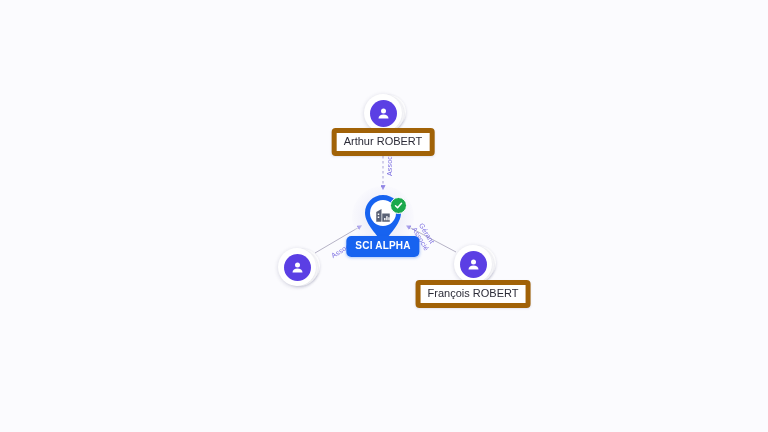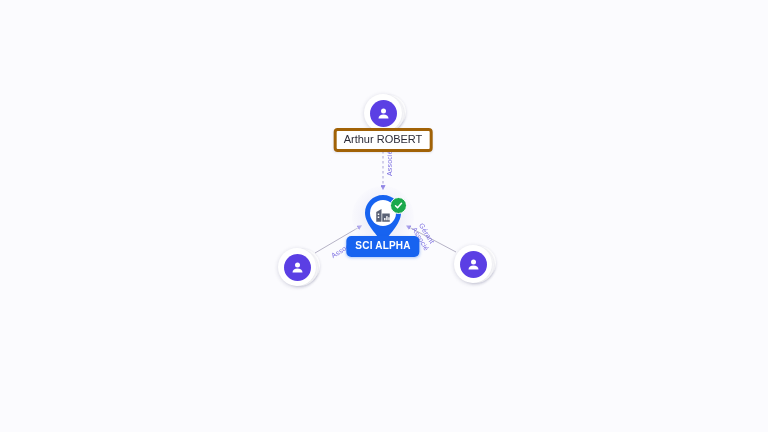--- a/index.html
+++ b/index.html
@@ -64,21 +64,21 @@
     align-items: center;
     justify-content: center;
   }
   .avatar-disc svg { display: block; }
 
   
   .name-pill {
     position: absolute;
     transform: translateX(-50%);
     background: #ffffff;
-    border: 3px solid #a16207;
+    border: 5px solid #a16207;
     border-radius: 4px;
     padding: 2px 7px 3px 7px;
     font-size: 11px;
     line-height: 13px;
     color: #2c2c38;
     white-space: nowrap;
     box-shadow: 0 1px 2px rgba(40, 40, 90, 0.10);
   }
 
   
@@ -196,20 +196,21 @@
     <div class="halo r1"></div>
     <div class="halo r2"></div>
     <div class="avatar-plate"></div>
     <div class="avatar-disc">
       <svg width="15" height="15" viewBox="0 0 24 24" fill="#ffffff">
         <circle cx="12" cy="8" r="4"></circle>
         <path d="M4 20c0-4.2 3.6-6.6 8-6.6s8 2.4 8 6.6z"></path>
       </svg>
     </div>
   </div>
+  <div class="name-pill" style="left:473px; top:280px;">François ROBERT</div>
 
   <div class="node" id="company-node" style="left:383px; top:219px;">
 
     <div class="glow"></div>
 
     <div class="pin">
       <svg width="42" height="52" viewBox="0 0 42 52">
         <path d="M21 2 C11 2 3 10 3 20 C3 31 16 43 21 50 C26 43 39 31 39 20 C39 10 31 2 21 2 Z" fill="#1763f0"></path>
         <circle cx="21" cy="20" r="13" fill="#ffffff"></circle>
       </svg>

